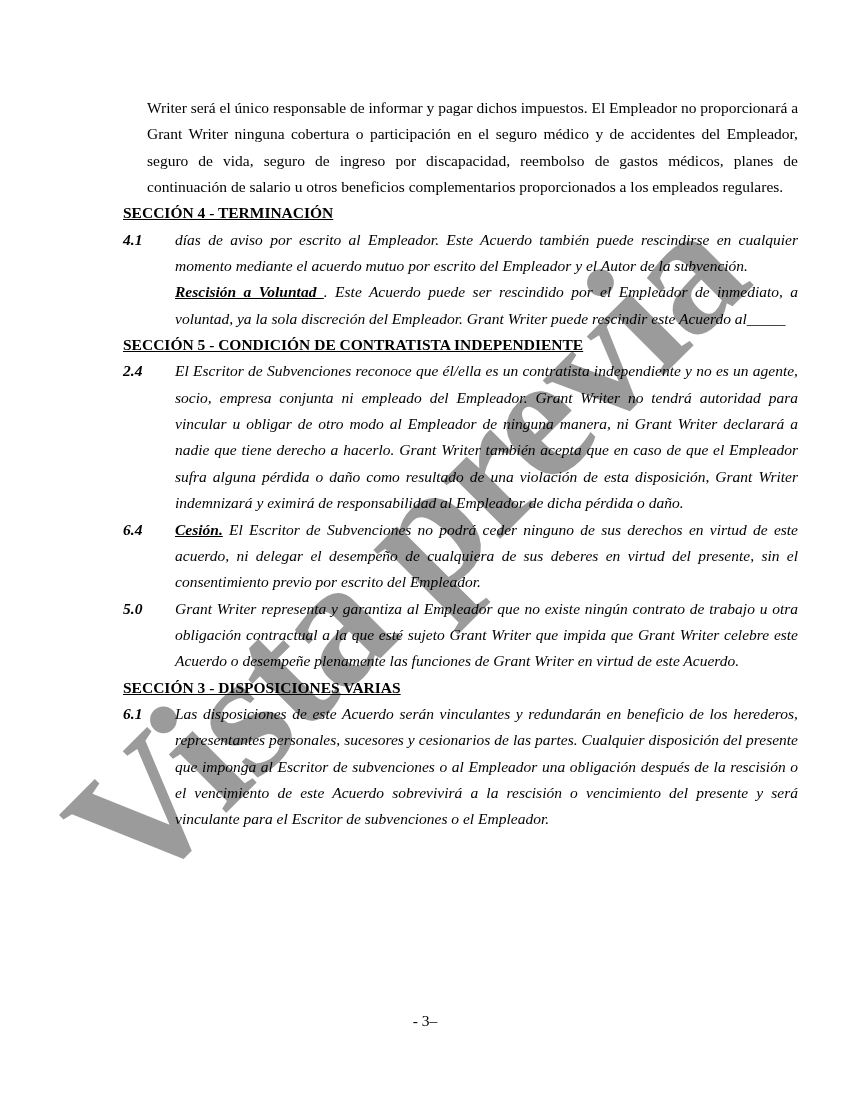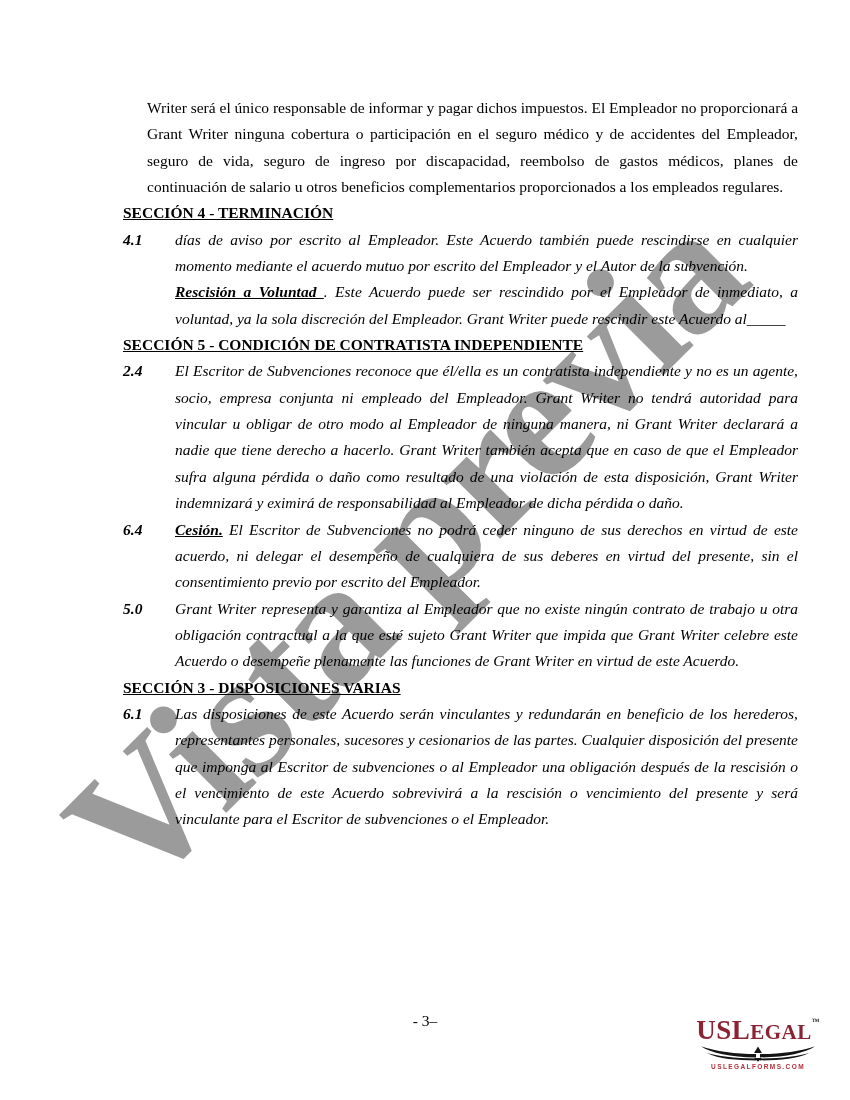--- a/index.html
+++ b/index.html
@@ -152,28 +152,14 @@
         <div class="body">
           <p class="p">Las disposiciones de este Acuerdo serán vinculantes y redundarán en beneficio de los herederos, representantes personales, sucesores y cesionarios de las partes. Cualquier disposición del presente que imponga al Escritor de subvenciones o al Empleador una obligación después de la rescisión o el vencimiento de este Acuerdo sobrevivirá a la rescisión o vencimiento del presente y será vinculante para el Escritor de subvenciones o el Empleador.</p>
         </div>
       </div>
     </div>
 
   </div>
 
   <div class="page-num">- 3–</div>
 
-  <div class="logo">
-    <div class="logo-name"><span>US</span><span>L</span><span class="sc">EGAL</span><span class="tm">™</span></div>
-    <svg class="wings" viewBox="0 0 120 17" width="118" height="17" xmlns="http://www.w3.org/2000/svg">
-      <g fill="#141414">
-        <path d="M58,9 C38,9 16,6 2,1 C12,8 32,12 58,12.5 Z"></path>
-        <path d="M58,13.5 C36,13.5 18,11 8,8 C20,14 38,15.5 58,15.5 Z"></path>
-        <path d="M62,9 C82,9 104,6 118,1 C108,8 88,12 62,12.5 Z"></path>
-        <path d="M62,13.5 C84,13.5 102,11 112,8 C100,14 82,15.5 62,15.5 Z"></path>
-        <path d="M60,1.5 l4,6.5 h-8 Z"></path>
-        <path d="M56,13 h8 l-4,4 Z"></path>
-      </g>
-    </svg>
-    <div class="logo-site">USLEGALFORMS.COM</div>
-  </div>
 
 </div>
 
 </body></html>

